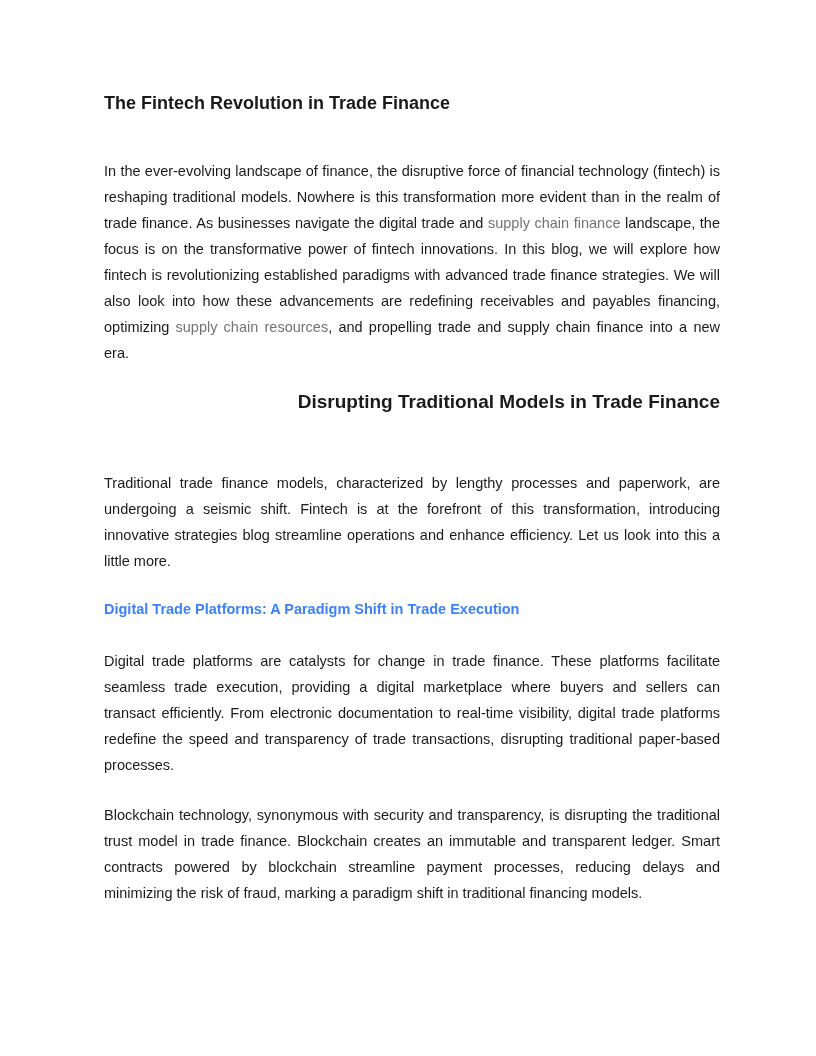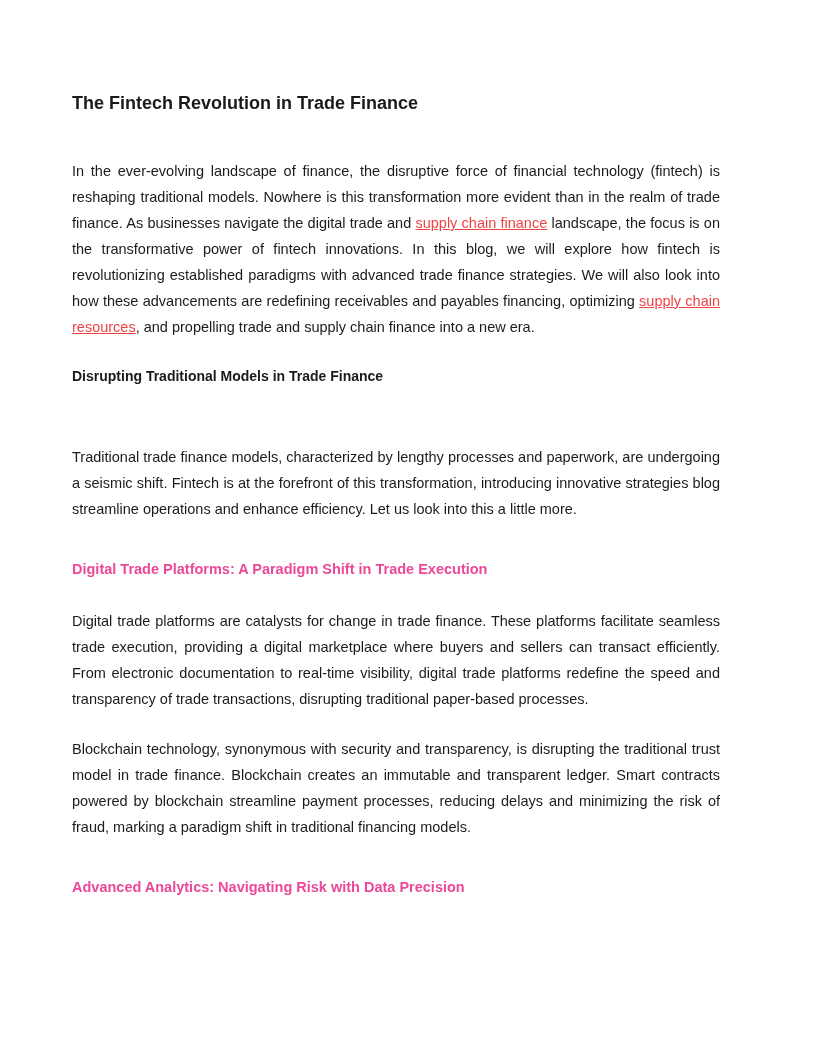--- a/index.html
+++ b/index.html
@@ -4,55 +4,55 @@
 <style>
   html, body {
     margin: 0;
     padding: 0;
     background: #ffffff;
   }
   .doc-page {
     width: 816px;
     min-height: 1056px;
     box-sizing: border-box;
-    padding: 90px 96px 40px 72px;
+    padding: 90px 96px 40px 104px;
     background: #ffffff;
     color: #1b1b1b;
     font-family: "Liberation Sans", "DejaVu Sans", sans-serif;
   }
   .doc-title {
     font-size: 18px;
     line-height: 26px;
     font-weight: bold;
     margin: 0 0 42px 0;
     color: #1a1a1a;
   }
   .doc-paragraph {
     font-size: 14.5px;
     line-height: 26px;
     text-align: justify;
     margin: 0 0 24px 0;
   }
   .doc-h2 {
-    font-size: 14px;
+    font-size: 19px;
     line-height: 24px;
     font-weight: bold;
     margin: 24px 0 56px 0;
     color: #1a1a1a;
+    text-align: right;
   }
   .doc-h3 {
     font-size: 14.5px;
     line-height: 22px;
     font-weight: bold;
-    margin: 36px 0 28px 0;
-    color: #ec4899;
+    margin: 24px 0 28px 0;
+    color: #3b82f6;
   }
   .doc-link {
-    color: #ef4444;
-    text-decoration: underline;
+    color: #737373;
     cursor: pointer;
   }
 </style>
 </head>
 <body>
 
 <div class="doc-page">
 
   <h1 class="doc-title">The Fintech Revolution in Trade Finance</h1>
 
@@ -62,15 +62,14 @@
 
   <p class="doc-paragraph">Traditional trade finance models, characterized by lengthy processes and paperwork, are undergoing a seismic shift. Fintech is at the forefront of this transformation, introducing innovative strategies blog streamline operations and enhance efficiency. Let us look into this a little more.</p>
 
   <h3 class="doc-h3">Digital Trade Platforms: A Paradigm Shift in Trade Execution</h3>
 
   <p class="doc-paragraph">Digital trade platforms are catalysts for change in trade finance. These platforms facilitate seamless trade execution, providing a digital marketplace where buyers and sellers can transact efficiently. From electronic documentation to real-time visibility, digital trade platforms redefine the speed and transparency of trade transactions, disrupting traditional paper-based processes.</p>
 
 
   <p class="doc-paragraph">Blockchain technology, synonymous with security and transparency, is disrupting the traditional trust model in trade finance. Blockchain creates an immutable and transparent ledger. Smart contracts powered by blockchain streamline payment processes, reducing delays and minimizing the risk of fraud, marking a paradigm shift in traditional financing models.</p>
 
-  <h3 class="doc-h3">Advanced Analytics: Navigating Risk with Data Precision</h3>
 
 </div>
 
 </body></html>

